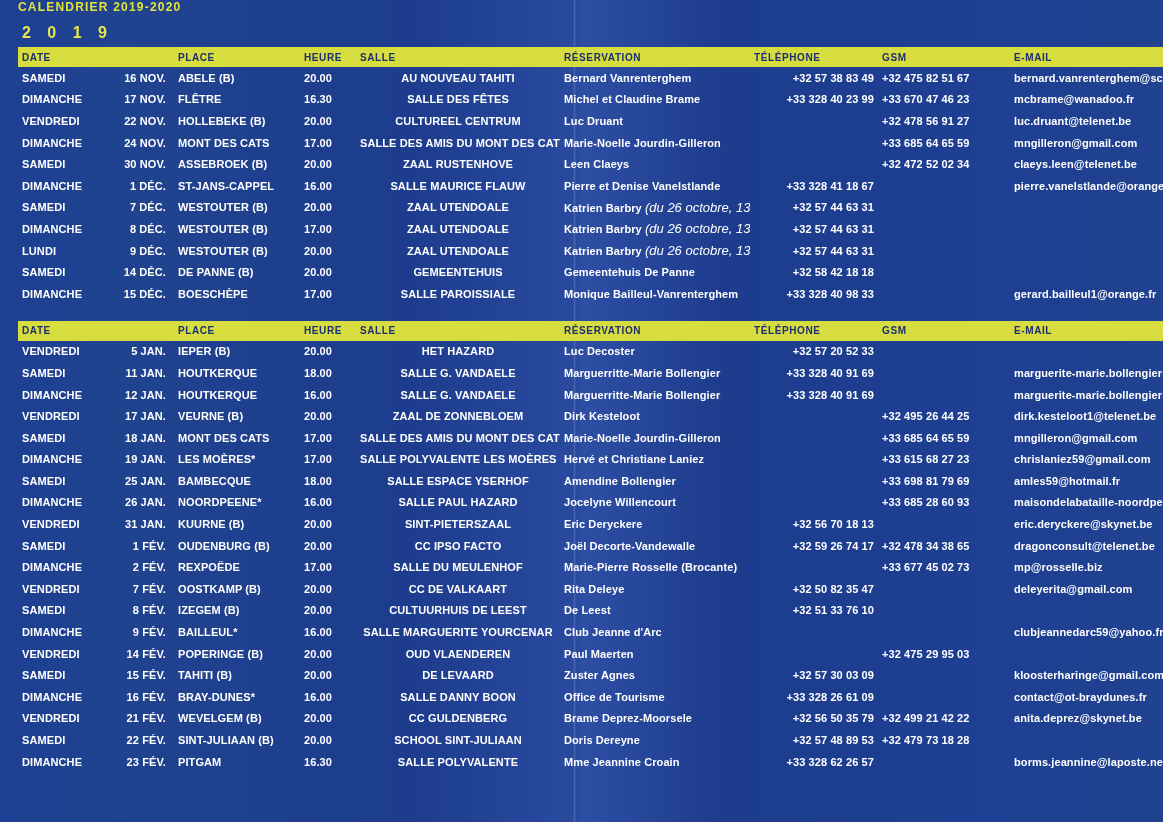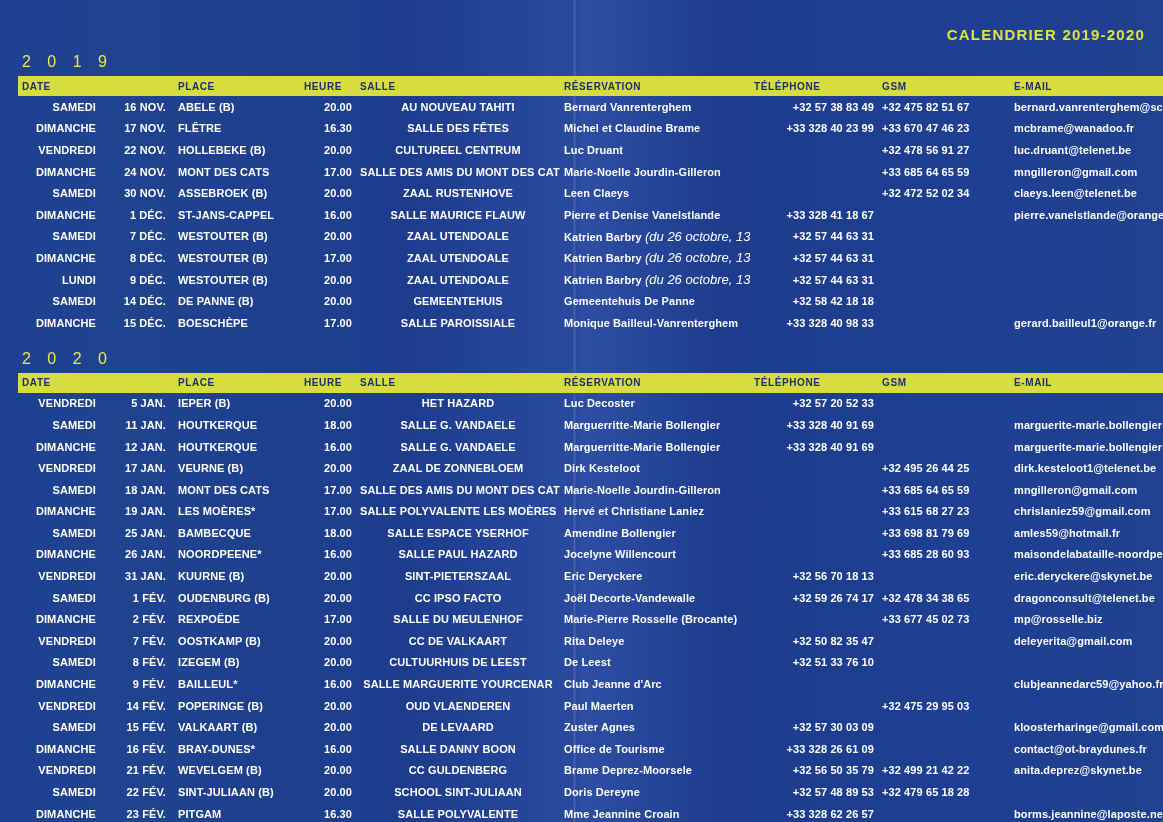--- a/index.html
+++ b/index.html
@@ -38,31 +38,30 @@
     bottom: 0;
     width: 3px;
     background: linear-gradient(90deg, rgba(255,255,255,0.00), rgba(255,255,255,0.14), rgba(255,255,255,0.00));
   }
   .content {
     position: relative;
     z-index: 2;
     padding: 0 18px;
   }
   .main-title {
-    text-align: right;
+    text-align: left;
     color: #e2e23c;
     font-weight: bold;
-    font-size: 15px;
+    font-size: 12px;
     letter-spacing: 1.2px;
-    padding-top: 26px;
     padding-bottom: 10px;
   }
   .year-heading {
     color: #e8e84a;
-    font-weight: normal;
+    font-weight: bold;
     font-size: 16px;
     letter-spacing: 6px;
     padding-left: 4px;
     padding-bottom: 5px;
   }
   .section {
     margin-bottom: 4px;
   }
   table.cal {
     border-collapse: collapse;
@@ -84,24 +83,24 @@
     font-size: 11px;
     color: #ffffff;
     font-weight: bold;
     padding: 1px 4px;
     white-space: nowrap;
     overflow: hidden;
     vertical-align: middle;
     height: 19.6px;
     letter-spacing: 0.1px;
   }
-  .c-day   { width: 74px; text-align: right; }
+  .c-day   { width: 74px; }
   .c-date  { width: 62px; text-align: right; padding-right: 8px !important; }
   .c-place { width: 118px; }
-  .c-heure { width: 48px; text-align: right; }
+  .c-heure { width: 48px; }
   .c-salle { width: 196px; text-align: center; }
   .c-resa  { width: 182px; }
   .c-tel   { width: 120px; text-align: right; }
   .c-gsm   { width: 124px; }
   .c-mail  { width: 205px; }
 
   td.c-day, td.c-date, td.c-place, td.c-heure, td.c-salle {
     color: #f2f24e;
   }
   td.c-resa, td.c-tel, td.c-gsm, td.c-mail {
@@ -268,21 +267,20 @@
             <td class="c-resa">Monique Bailleul-Vanrenterghem</td>
             <td class="c-tel">+33 328 40 98 33</td>
             <td class="c-gsm"></td>
             <td class="c-mail">gerard.bailleul1@orange.fr</td>
           </tr>
         </tbody>
     </table>
   </div>
 
   <div class="section" style="margin-top:16px;">
-    <div class="year-heading">2 0 2 0</div>
     <table class="cal">
       <thead>
         <tr>
           <th class="c-day">DATE</th>
           <th class="c-date"></th>
           <th class="c-place">PLACE</th>
           <th class="c-heure">HEURE</th>
           <th class="c-salle">SALLE</th>
           <th class="c-resa">RÉSERVATION</th>
           <th class="c-tel">TÉLÉPHONE</th>
@@ -452,21 +450,21 @@
             <td class="c-heure">20.00</td>
             <td class="c-salle">OUD VLAENDEREN</td>
             <td class="c-resa">Paul Maerten</td>
             <td class="c-tel"></td>
             <td class="c-gsm">+32 475 29 95 03</td>
             <td class="c-mail"></td>
           </tr>
           <tr>
             <td class="c-day">SAMEDI</td>
             <td class="c-date">15 FÉV.</td>
-            <td class="c-place">VALKAART (B)</td>
+            <td class="c-place">TAHITI (B)</td>
             <td class="c-heure">20.00</td>
             <td class="c-salle">DE LEVAARD</td>
             <td class="c-resa">Zuster Agnes</td>
             <td class="c-tel">+32   57 30 03 09</td>
             <td class="c-gsm"></td>
             <td class="c-mail">kloosterharinge@gmail.com</td>
           </tr>
           <tr>
             <td class="c-day">DIMANCHE</td>
             <td class="c-date">16 FÉV.</td>
@@ -490,21 +488,21 @@
             <td class="c-mail">anita.deprez@skynet.be</td>
           </tr>
           <tr>
             <td class="c-day">SAMEDI</td>
             <td class="c-date">22 FÉV.</td>
             <td class="c-place">SINT-JULIAAN (B)</td>
             <td class="c-heure">20.00</td>
             <td class="c-salle">SCHOOL SINT-JULIAAN</td>
             <td class="c-resa">Doris Dereyne</td>
             <td class="c-tel">+32   57 48 89 53</td>
-            <td class="c-gsm">+32 479 65 18 28</td>
+            <td class="c-gsm">+32 479 73 18 28</td>
             <td class="c-mail"></td>
           </tr>
           <tr>
             <td class="c-day">DIMANCHE</td>
             <td class="c-date">23 FÉV.</td>
             <td class="c-place">PITGAM</td>
             <td class="c-heure">16.30</td>
             <td class="c-salle">SALLE POLYVALENTE</td>
             <td class="c-resa">Mme Jeannine Croain</td>
             <td class="c-tel">+33 328 62 26 57</td>

